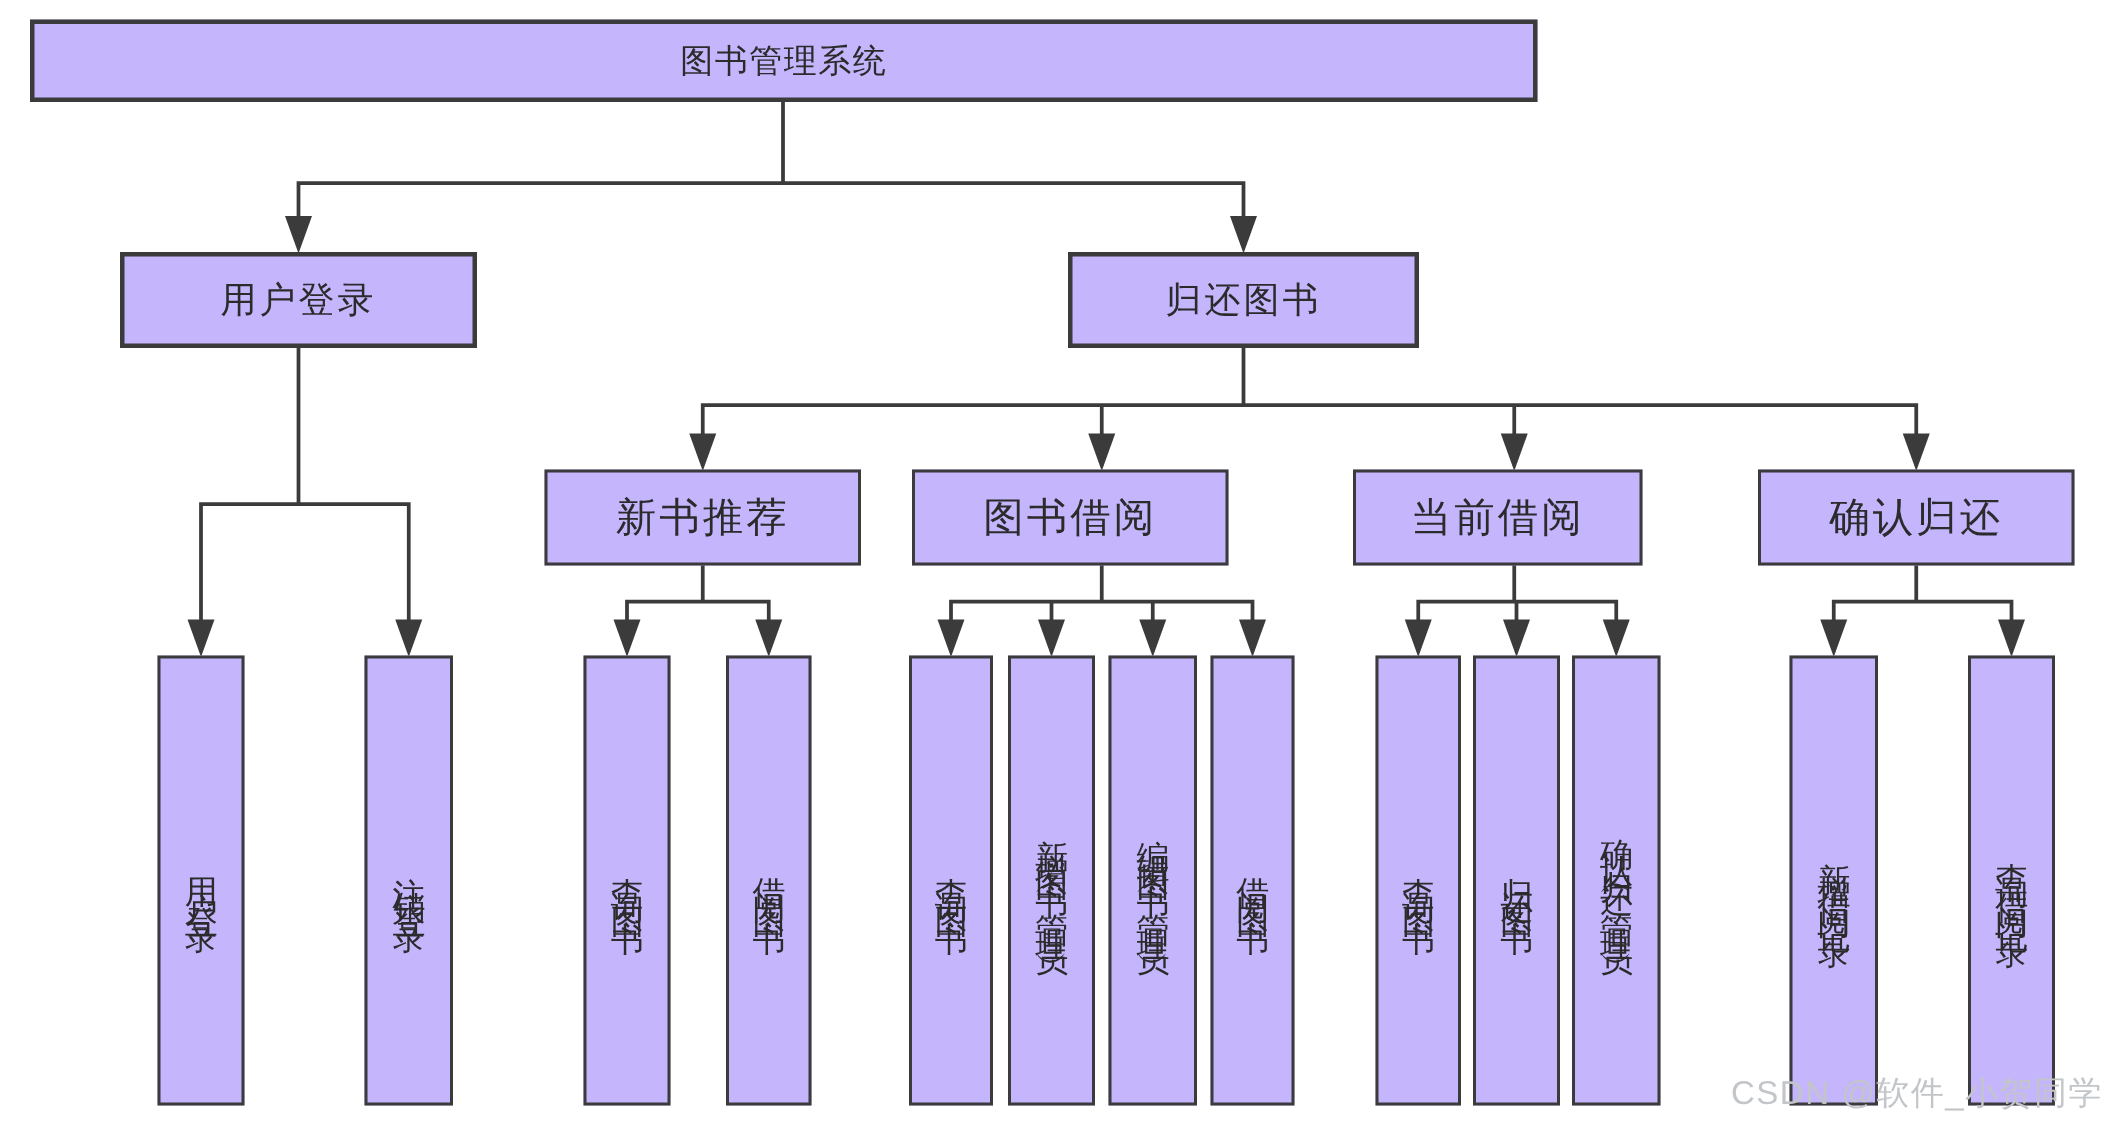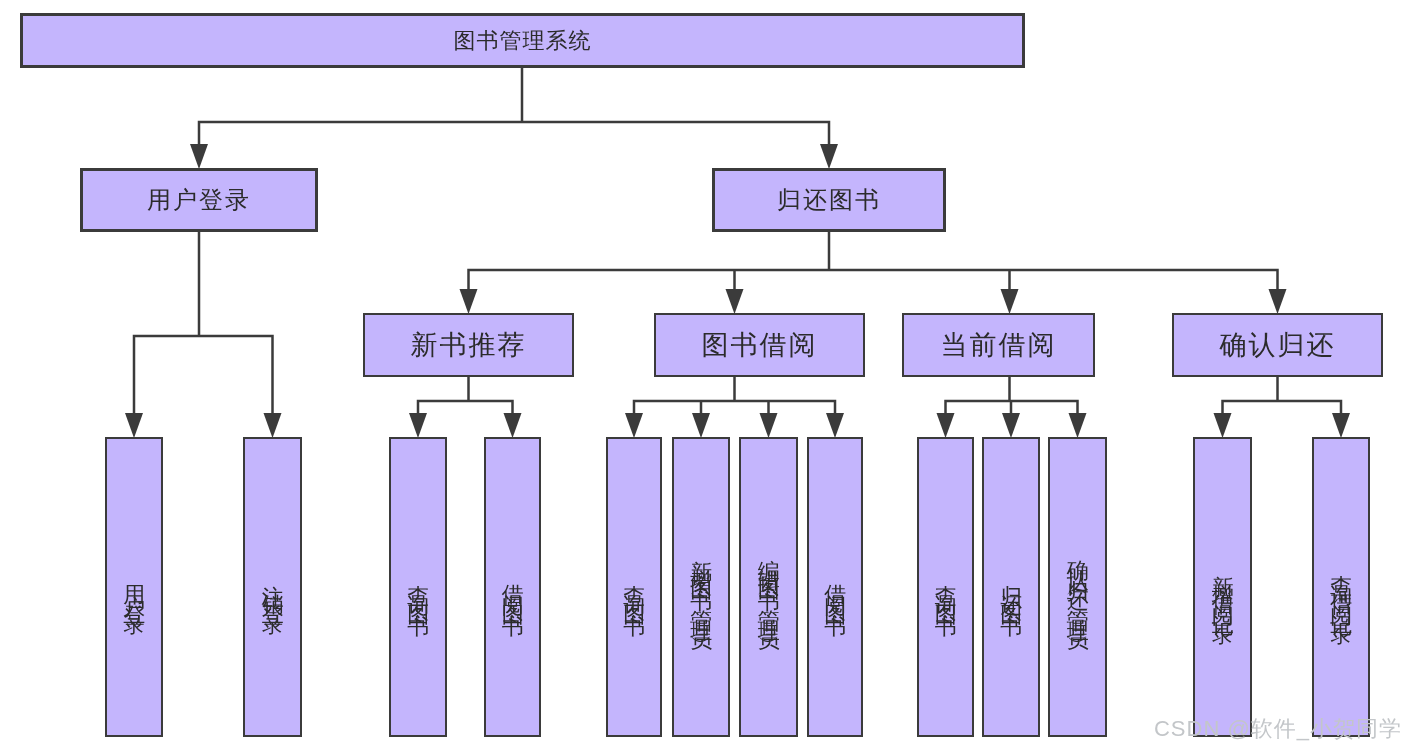--- a/index.html
+++ b/index.html
@@ -54,21 +54,21 @@
     font-size: 24px; letter-spacing: 2px;
   }
   #n-user-login { left: 80px;  width: 238px; }
   #n-book-mgmt  { left: 712px; width: 234px; }
 
   .l3 {
     top: 313px; height: 64px;
     font-size: 27px; letter-spacing: 2px;
   }
   #n-new-book  { left: 363px;  width: 211px; }
-  #n-borrowing { left: 654px;  width: 211px; }
+  #n-borrowing { left: 608px;  width: 211px; }
   #n-current   { left: 902px;  width: 193px; }
   #n-records   { left: 1172px; width: 211px; }
 
   .leaf { top: 437px; height: 300px; }
   .vt {
     writing-mode: vertical-rl;
     text-orientation: mixed;
     font-size: 22px;
     letter-spacing: 10px;
     line-height: 1.2;

